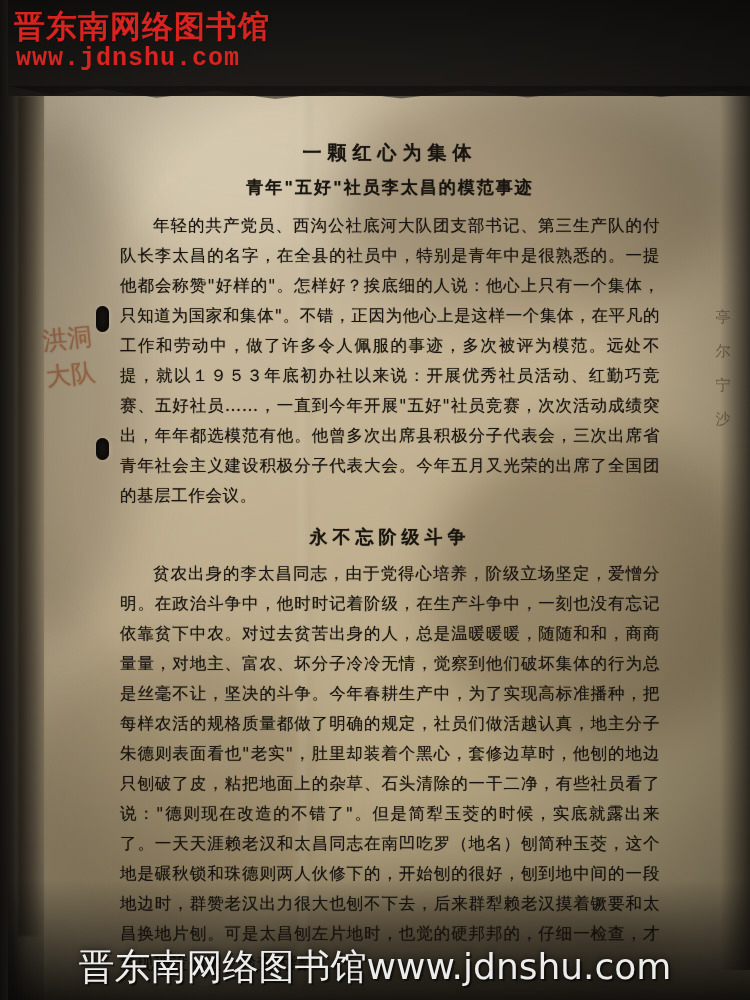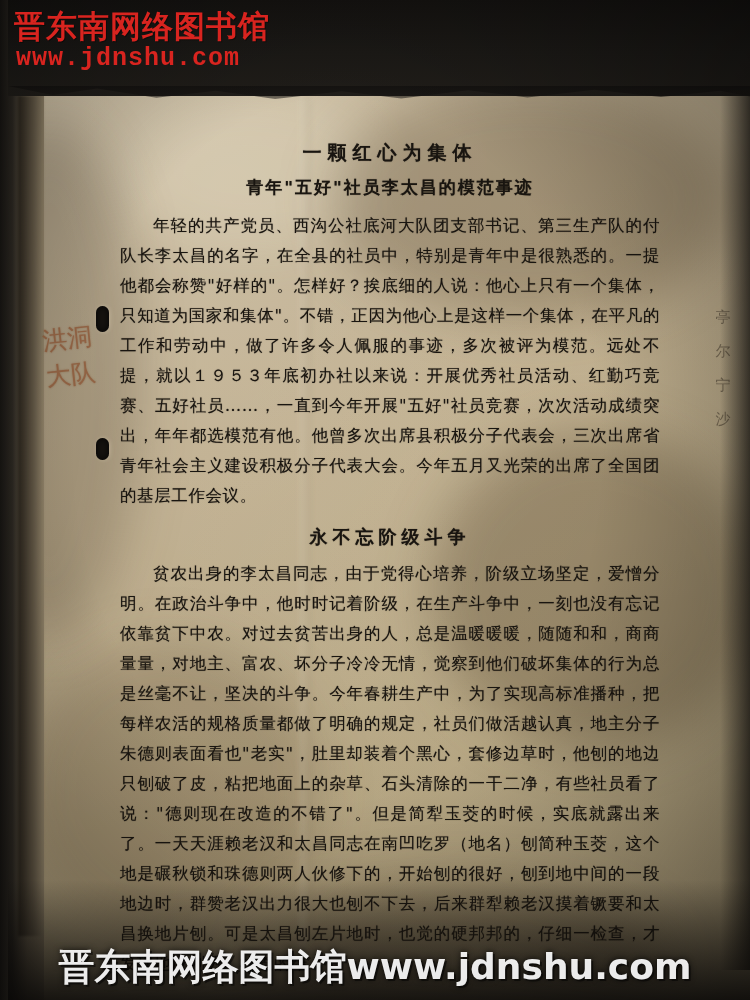--- a/index.html
+++ b/index.html
@@ -165,21 +165,21 @@
     font-weight: bold;
     color: #d8241f;
     font-size: 25px;
     letter-spacing: 1px;
   }
   .wm-bottom {
     position: absolute; left: 50%; bottom: 8px;
     transform: translateX(-50%);
     white-space: nowrap;
     font-family: "DejaVu Sans", sans-serif;
-    font-weight: bold;
+    font-weight: normal;
     font-size: 36px;
     color: rgba(255,255,255,0.92);
     text-shadow: 0 0 6px rgba(0,0,0,0.85), 2px 2px 0 rgba(0,0,0,0.45);
   }
 
   
   .vignette {
     position: absolute; inset: 0;
     pointer-events: none;
     background: radial-gradient(ellipse at 45% 45%, rgba(0,0,0,0) 45%, rgba(0,0,0,0.45) 100%);

